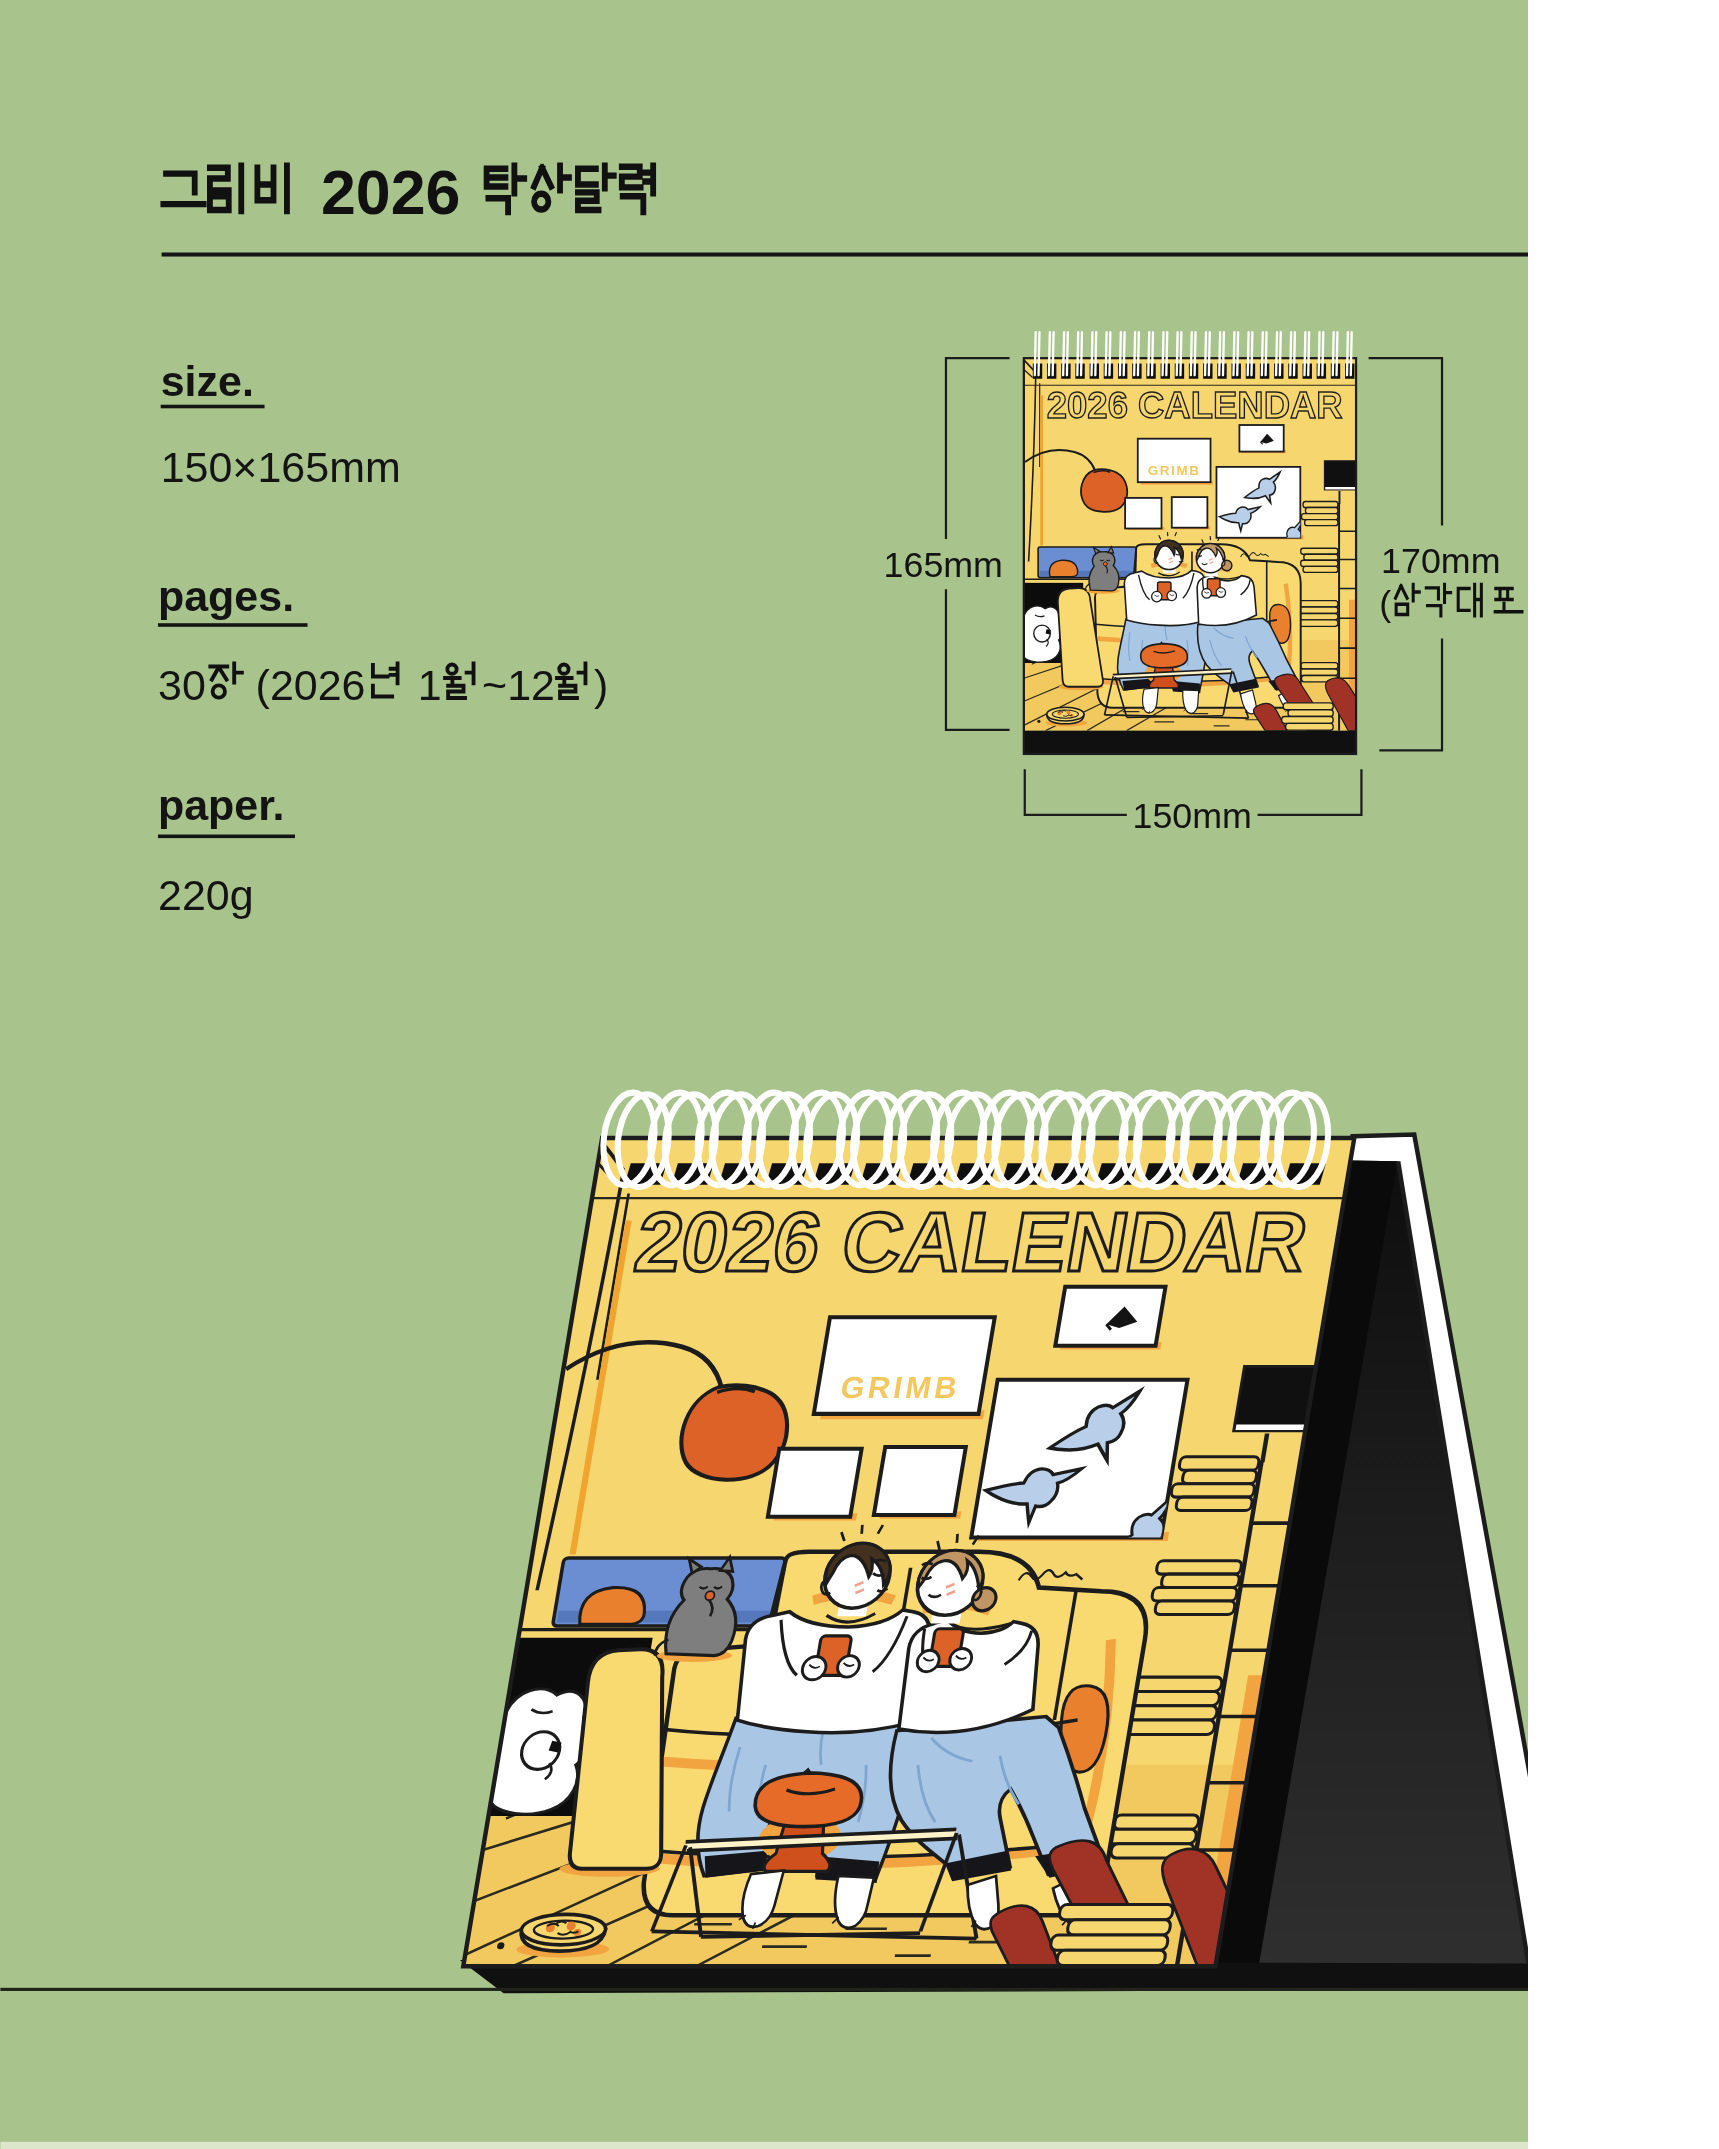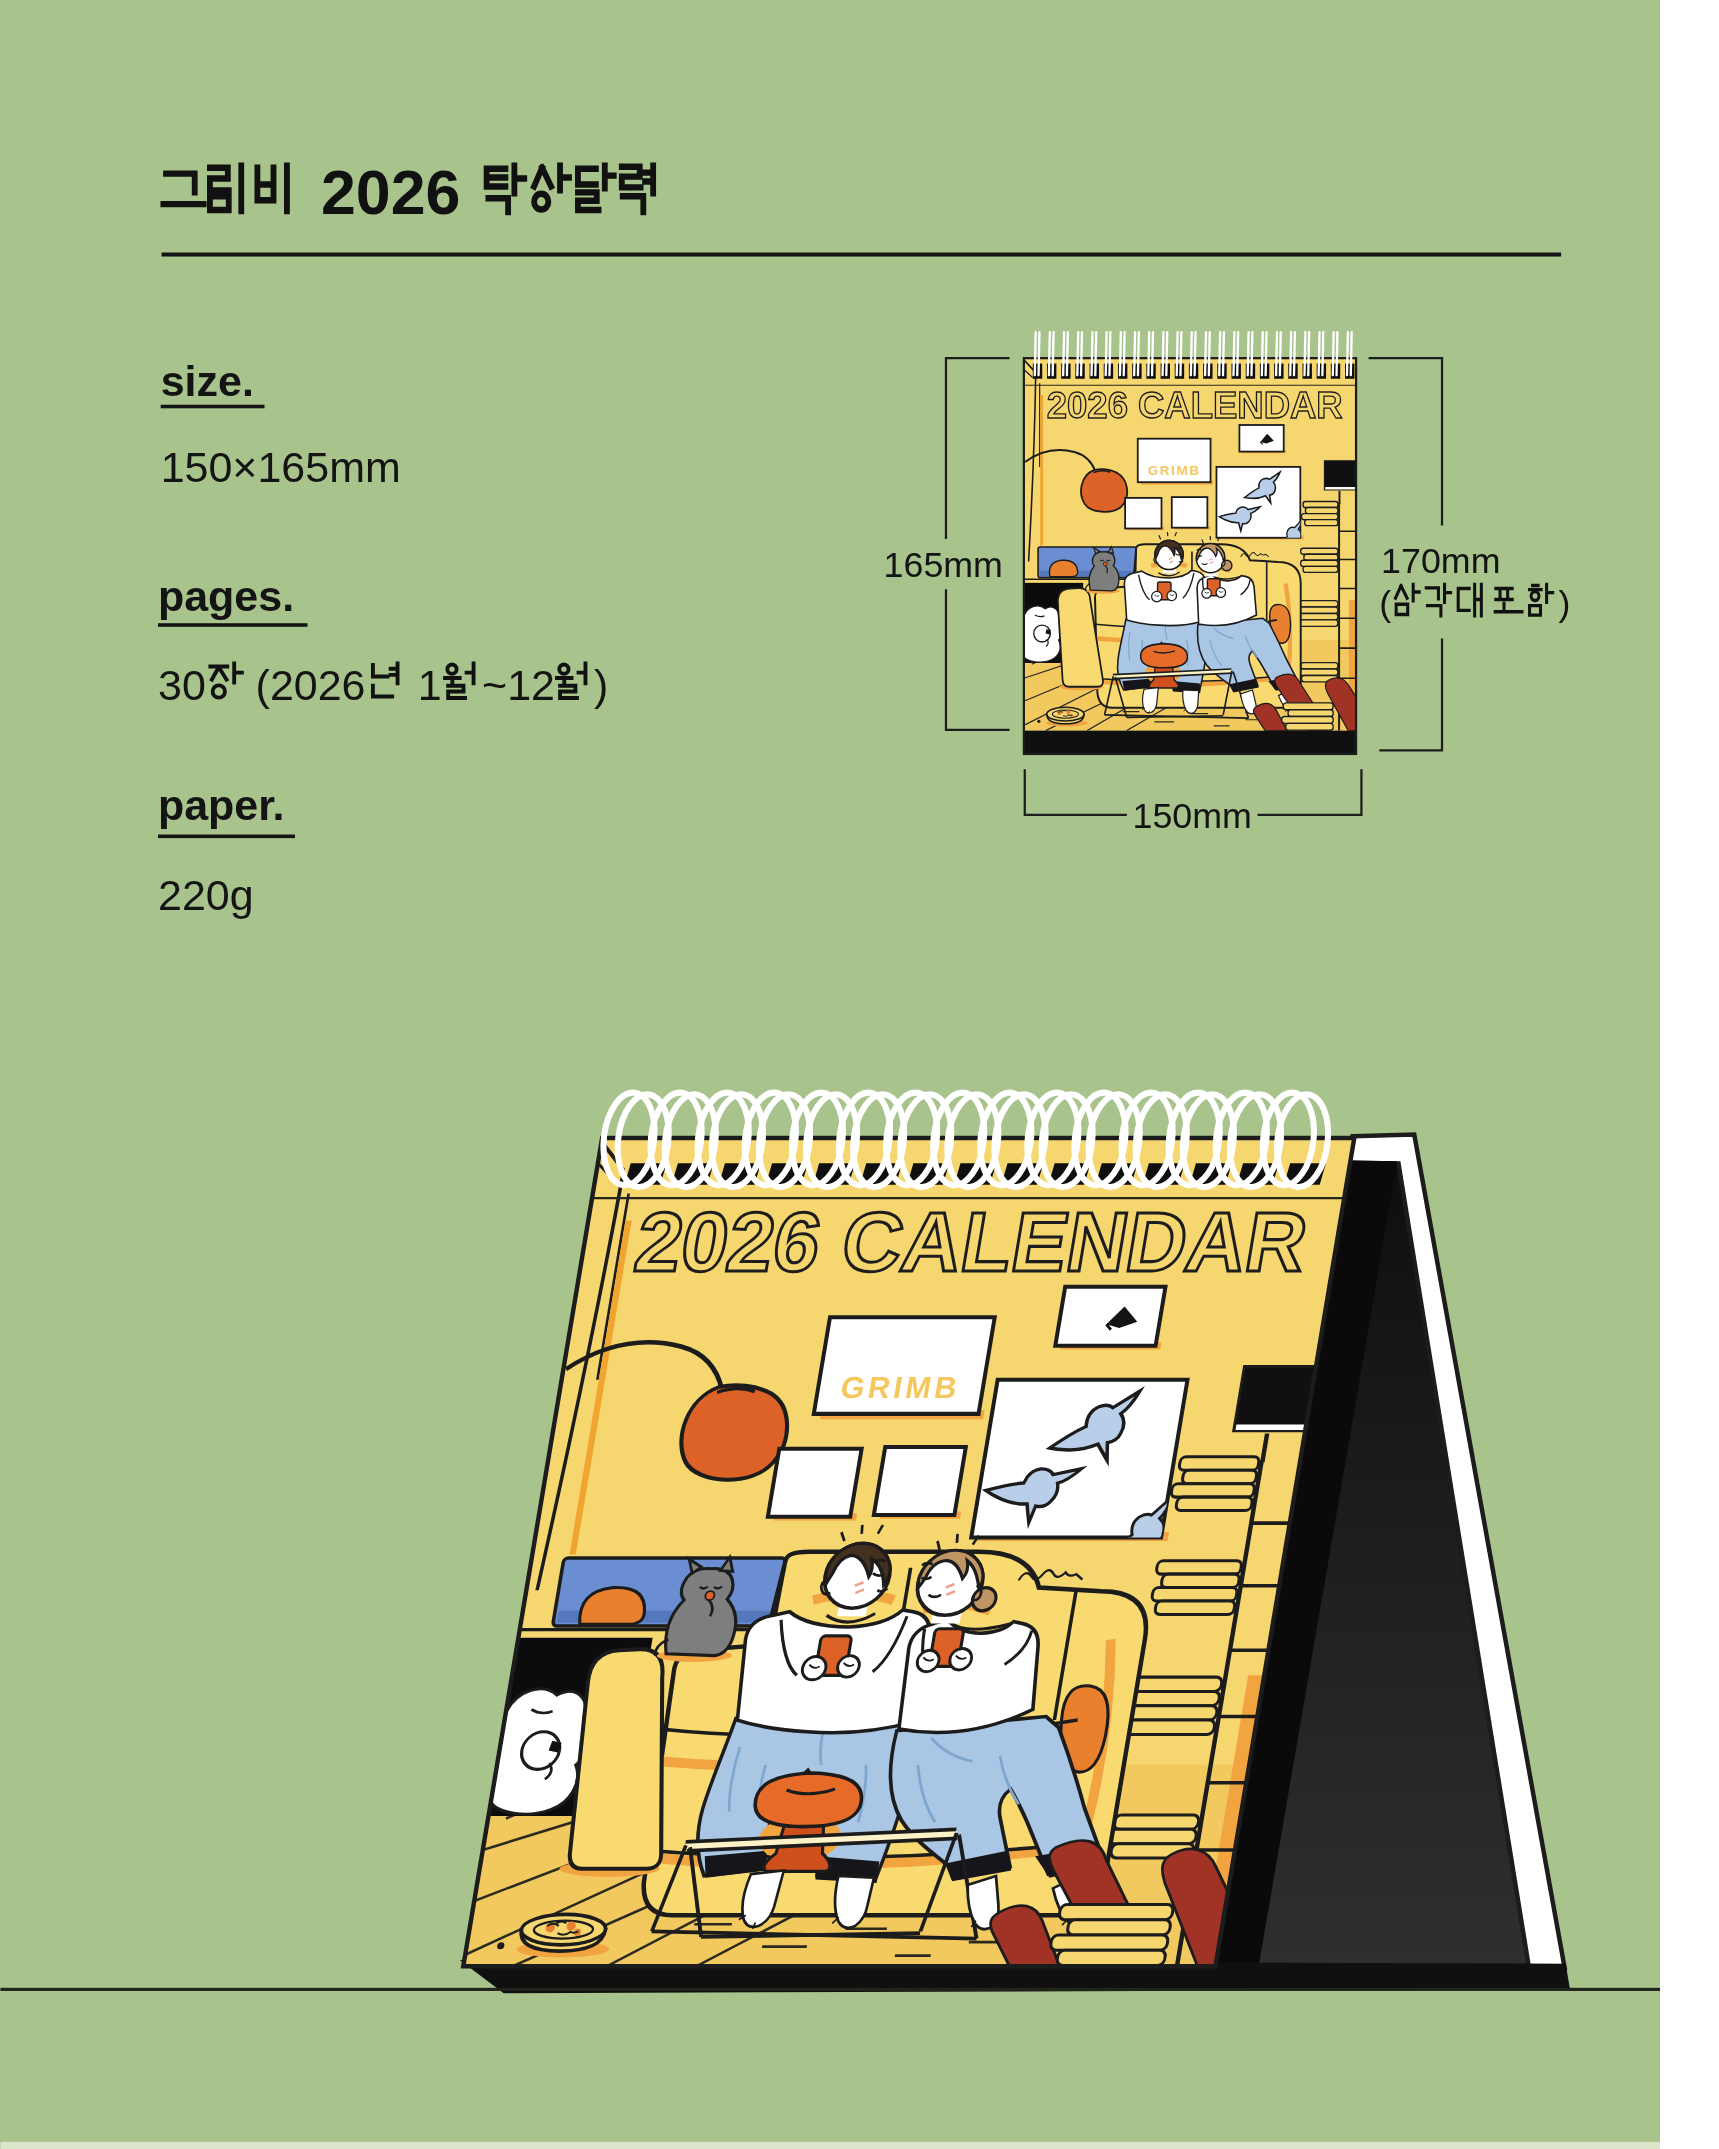--- a/index.html
+++ b/index.html
@@ -1,16 +1,16 @@
 <!DOCTYPE html>
 <html style="font-size:14.3px"><head>
 <meta charset="utf-8">
 <style>
 html,body{margin:0;padding:0;}
-#page{position:relative;width:1660px;height:2149px;background:#a8c48c;overflow:hidden;font-family:"Liberation Sans",sans-serif;text-align:center;}
+#page{position:relative;width:1528px;height:2149px;background:#a8c48c;overflow:hidden;font-family:"Liberation Sans",sans-serif;text-align:center;}
 svg{display:block;}
 text{font-family:"Liberation Sans",sans-serif;}
 .kg{stroke:#111;fill:none;stroke-linecap:square;stroke-linejoin:miter;}
 </style>
 </head>
 <body>
 <div id="page">
 <svg width="1720" height="2149" viewBox="0 0 1920 2400">
 <defs>
 <g id="k-geu" class="kg">

